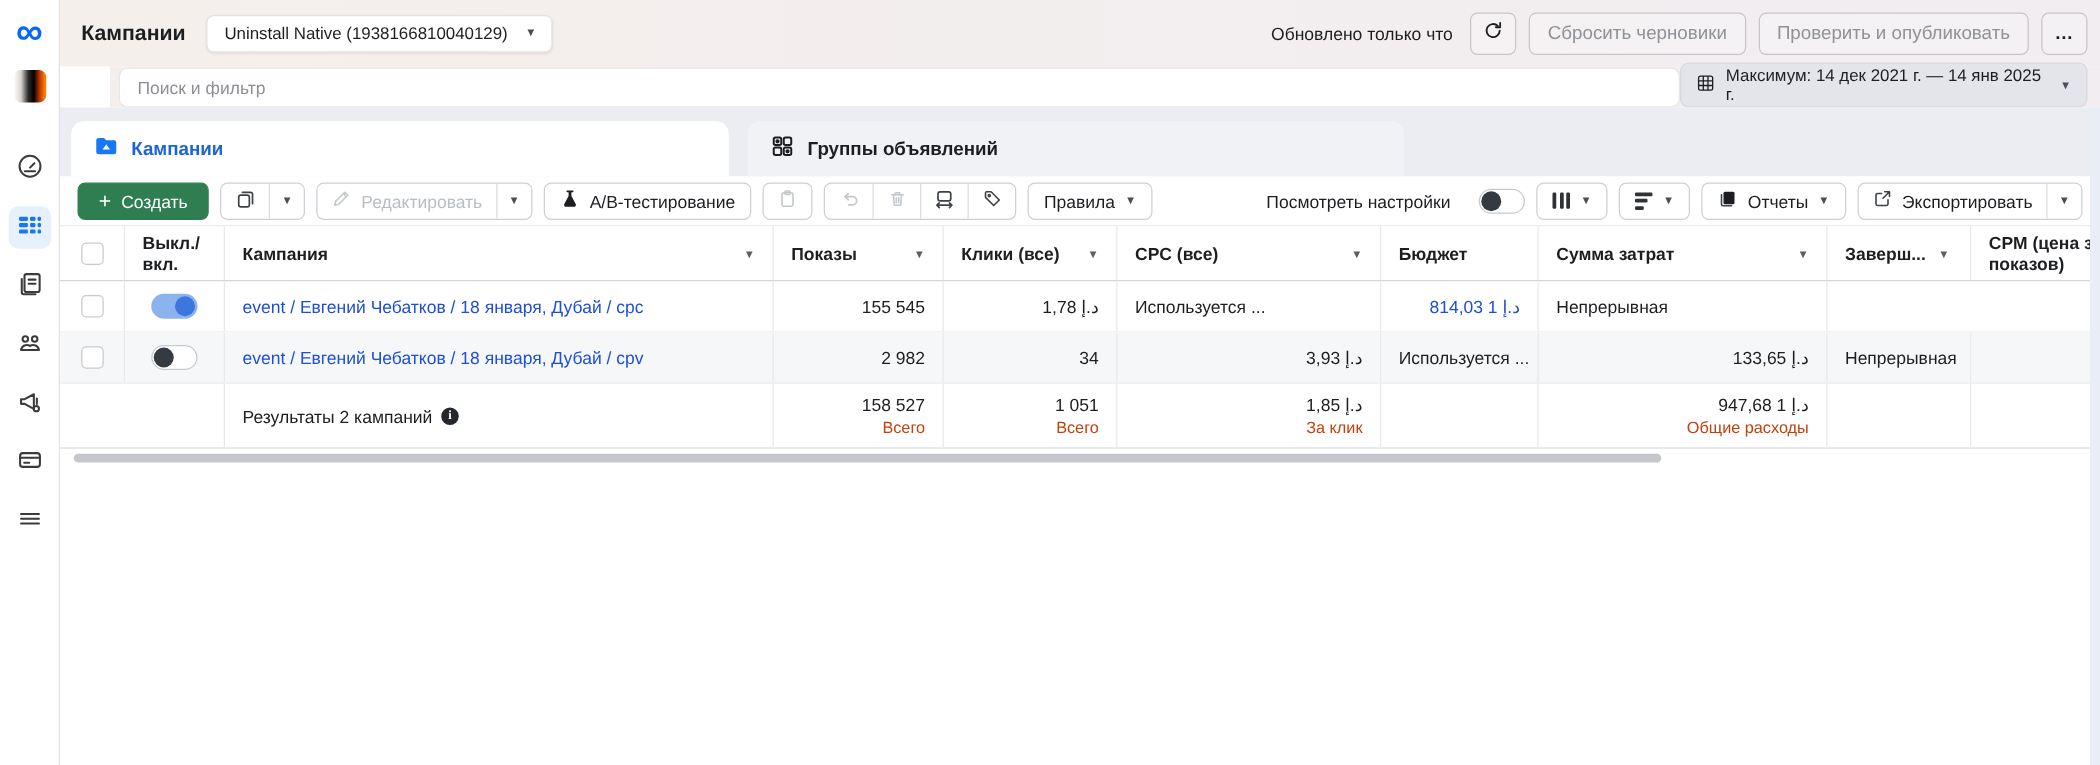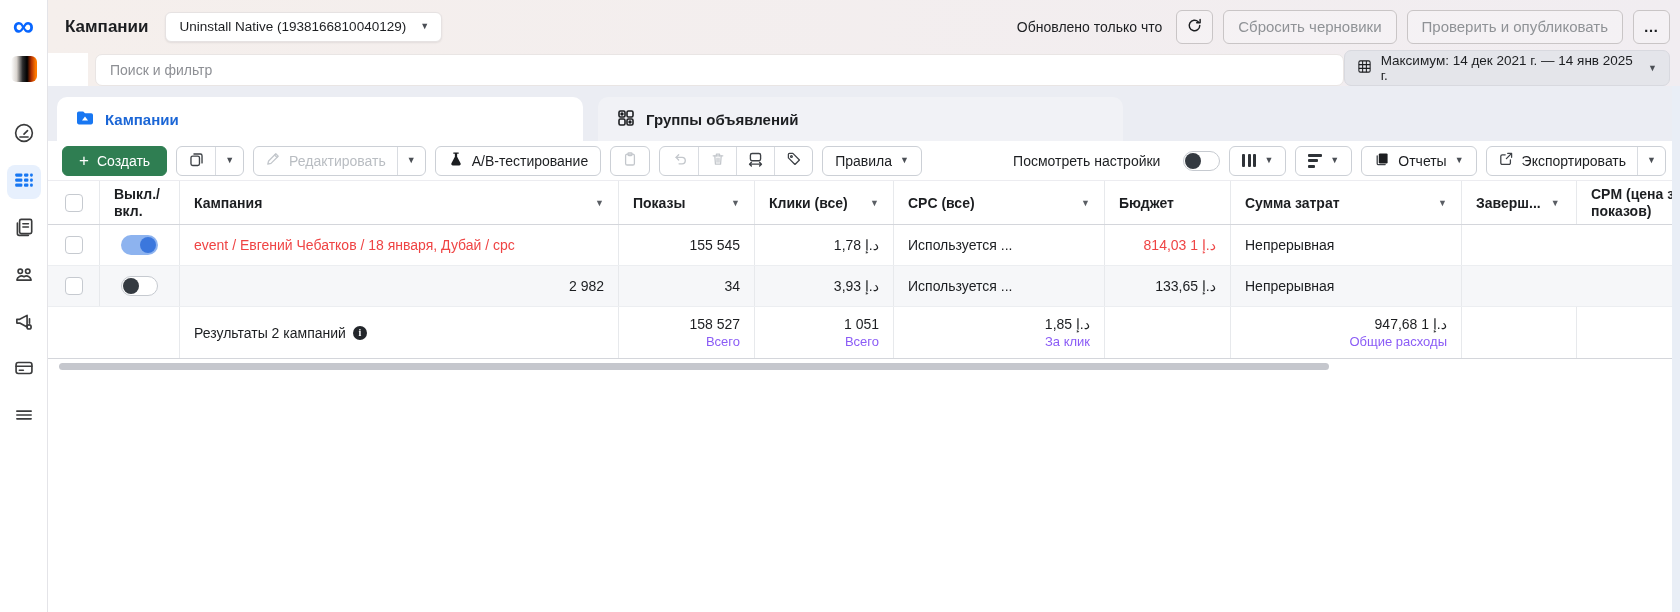--- a/index.html
+++ b/index.html
@@ -92,26 +92,26 @@
   .trow { display:grid; grid-template-columns:52px 80px 439px 136px 139px 211px 126px 231px 115px minmax(0,1fr); }
   .c { display:flex; align-items:center; padding:0 14px; border-right:1px solid #e7e9ec; overflow:hidden; white-space:nowrap; }
   .c:last-child { border-right:none; }
   .c.center { justify-content:center; padding:0; }
   .c.num { justify-content:flex-end; }
   .thead { height:44px; border-bottom:1px solid #d4d6db; font-weight:700; font-size:14px; }
   .hc-between { justify-content:space-between; cursor:pointer; }
   .sortcaret { font-size:9px; color:#5a5e64; }
   .r { height:41px; font-size:14px; border-bottom:1px solid #eceef1; }
   .r.alt { background:#f6f7f9; }
-  .name-link, .spend-link { color:#ef4444; cursor:pointer; text-decoration:none; }
+  .name-link, .spend-link { color:#1d4ed8; cursor:pointer; text-decoration:none; }
   .checkbox { width:18px; height:18px; border:1px solid #c6cad0; border-radius:4px; background:#fff; cursor:pointer; }
   .tsum { height:52px; border-bottom:1px solid #d4d6db; font-size:14px; }
   .sum-blank { grid-column:1 / 3; border-right:1px solid #e7e9ec; }
   .stack { display:flex; flex-direction:column; align-items:flex-end; line-height:18px; }
-  .substat { font-size:13px; color:#8b5cf6; }
+  .substat { font-size:13px; color:#c2410c; }
   .cpm-head { display:flex; flex-direction:column; justify-content:center; line-height:17px; }
   .info-icon { width:14px; height:14px; border-radius:50%; background:#23262b; color:#fff; font-size:10px;
     font-weight:700; display:inline-flex; align-items:center; justify-content:center; margin-left:7px;
     font-family:"Liberation Serif",serif; cursor:pointer; }
   .summary-label { display:flex; align-items:center; }
 
   .hscroll { position:relative; height:16px; background:#fff; }
   .hthumb { position:absolute; left:11px; top:4px; width:1270px; height:7px; background:#c5c7cd; border-radius:4px; cursor:pointer; }
 
   .vstrip { position:absolute; right:0; top:86px; width:8px; height:526px; background:#e9eef6; }
@@ -481,20 +481,23 @@
 
       <div class="trow r alt">
         <div class="c center">
           <div class="checkbox"></div>
         </div>
         <div class="c center">
           <div class="toggle off">
               <div class="knob"></div>
             </div>
         </div>
+        <div class="c">
+          <a class="name-link">event / Евгений Чебатков / 18 января, Дубай / cpv</a>
+        </div>
         <div class="c num">2 982</div>
         <div class="c num">34</div>
         <div class="c num">د.إ 3,93</div>
         <div class="c">Используется ...</div>
         <div class="c num">د.إ 133,65</div>
         <div class="c">Непрерывная</div>
         <div class="c"></div>
       </div>
 
       <div class="trow tsum">

